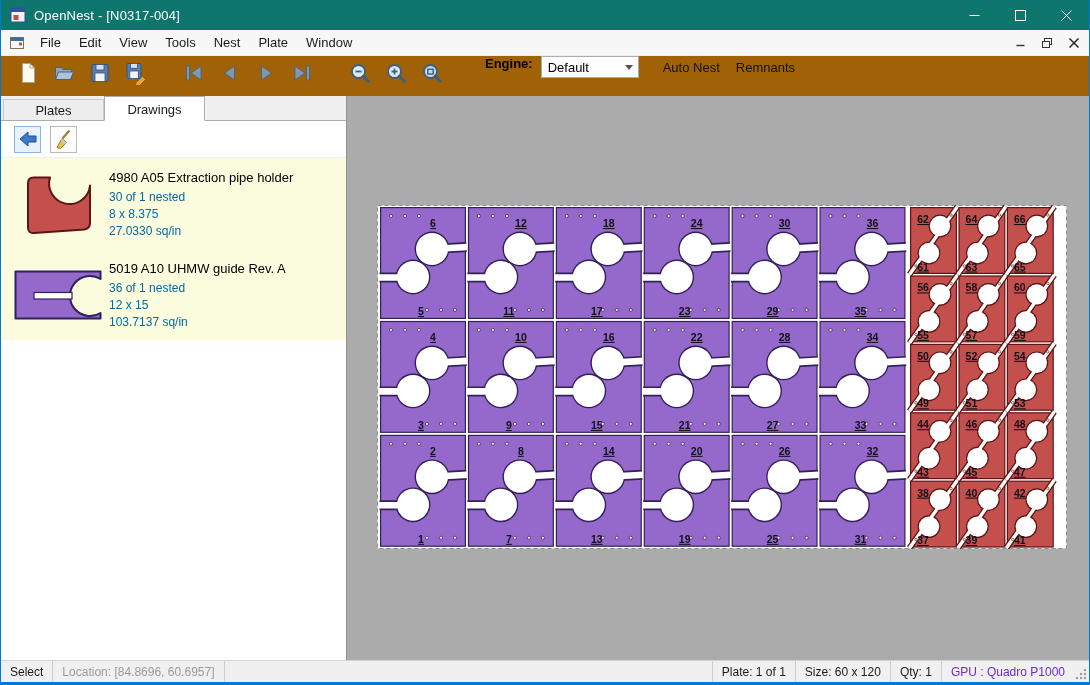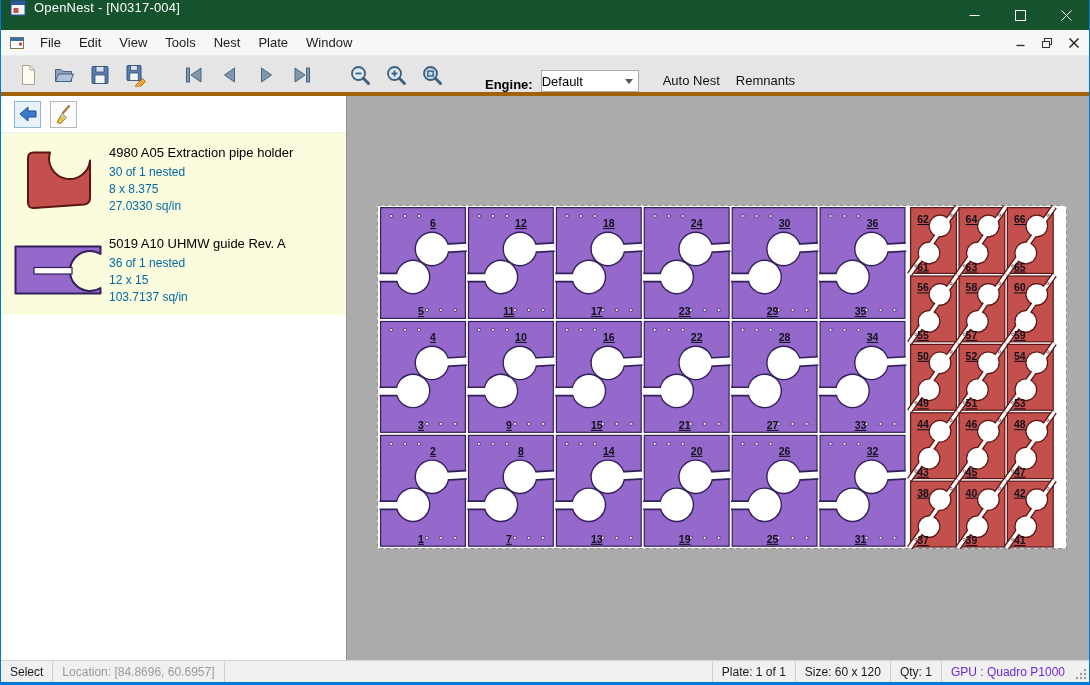--- a/index.html
+++ b/index.html
@@ -1,36 +1,36 @@
 <!DOCTYPE html>
 <html><head>
 <meta charset="utf-8">
 <style>
   *{box-sizing:border-box;margin:0;padding:0}
   html,body{width:1090px;height:685px;overflow:hidden;background:#FFF;
     font-family:"Liberation Sans","DejaVu Sans",sans-serif;}
   .window{width:1090px;height:685px;display:flex;flex-direction:column;
     border-left:1px solid #0078D7;border-right:1px solid #0078D7;border-bottom:3px solid #0078D7;background:#FFF}
   
-  .titlebar{flex:0 0 30px;height:30px;background:#14532d;display:flex;align-items:flex-start;color:#FFF}
+  .titlebar{flex:0 0 30px;height:30px;background:#0f766e;display:flex;align-items:center;color:#FFF}
   .titlebar .app-ic{margin:0 8px 0 9px;display:flex}
   .titlebar .title{font-size:13px;letter-spacing:.2px}
   .spacer{flex:1}
   .cap-btn{width:46px;height:30px;display:flex;align-items:center;justify-content:center;cursor:default}
   
   .menubar{flex:0 0 26px;height:26px;background:#F7F7F7;display:flex;align-items:center;font-size:13px;color:#1A1A1A;border-bottom:1px solid #ECECEC}
   .menubar .child-ic{margin:0 6px 0 8px;display:flex}
   .menu-item{padding:0 9px;height:26px;line-height:26px}
   .mdi-btn{width:24px;height:22px;display:flex;align-items:center;justify-content:center;margin-right:3px}
   
-  .toolbar{flex:0 0 40px;height:40px;background:#e5e5e5;display:flex;align-items:flex-end;padding-left:10px;border-bottom:4px solid #a16207}
+  .toolbar{flex:0 0 40px;height:40px;background:#a16207;display:flex;align-items:flex-start;padding-left:10px;border-bottom:4px solid #a16207}
   .tool-btn{width:34px;height:34px;display:flex;align-items:center;justify-content:center;margin-right:2px}
   .ggap{margin-left:22px}
   .engine-label{font-weight:bold;font-size:13px;margin-left:34px;margin-right:8px}
-  .engine-combo{width:98px;height:22px;background:#FFF;border:1px solid #ACACAC;display:flex;align-items:center;font-size:13px;}
+  .engine-combo{width:98px;height:22px;background:#FFF;border:1px solid #ACACAC;display:flex;align-items:center;font-size:13px;padding-left:6px}
   .engine-combo .arr{margin-left:auto;margin-right:5px;width:0;height:0;border-left:4px solid transparent;border-right:4px solid transparent;border-top:5px solid #555}
   .flat-label{font-size:13px;margin-left:19px;padding:4px 5px;color:#111}
   
   .main{flex:1;display:flex;min-height:0}
   .left-panel{flex:0 0 346px;width:346px;background:#FFF;border-right:1px solid #919191;display:flex;flex-direction:column}
   .tabstrip{flex:0 0 25px;height:25px;background:#F0F0F0;display:flex;align-items:flex-end;padding-left:2px;border-bottom:1px solid #ACACAC}
   .tab{width:101px;text-align:center;font-size:13px;height:21px;line-height:21px;background:#EDEDED;border:1px solid #C9C9C9;border-bottom:none;color:#1A1A1A}
   .tab.active{background:#FFF;height:25px;line-height:25px;border:1px solid #ACACAC;border-bottom:1px solid #FFF;margin-bottom:-1px;z-index:2;position:relative}
   .panel-toolbar{flex:0 0 37px;height:37px;display:flex;align-items:center;padding-left:13px;gap:9px;background:#FFF;border-bottom:1px solid #F0F0F0}
   .panel-btn{width:27px;height:27px;border:1px solid #B9B9B9;background:#FCFCFC;display:flex;align-items:center;justify-content:center}
@@ -195,20 +195,24 @@
       <span>Default</span>
       <span class="arr"></span>
     </span>
     <span class="flat-label">Auto Nest</span>
     <span class="flat-label" style="margin-left:6px">Remnants</span>
   </div>
 
   <div class="main">
 
     <div class="left-panel">
+      <div class="tabstrip">
+        <div class="tab">Plates</div>
+        <div class="tab active">Drawings</div>
+      </div>
       <div class="panel-toolbar">
         <span class="panel-btn hl">
           <svg width="22" height="22">
               <polygon points="3,11 11,4 11,8 19,8 19,14 11,14 11,18" fill="#3B79C9" stroke="#1D4F93"></polygon>
             </svg>
         </span>
         <span class="panel-btn">
           <svg width="22" height="22">
               <line x1="16.5" y1="2.5" x2="9.5" y2="10.5" stroke="#A97B3C" stroke-width="2.2"></line>
               <polygon points="4,19.5 9,10.5 13.5,14.5 7.5,20.5" fill="#E8C34A" stroke="#9A7A1E"></polygon>

